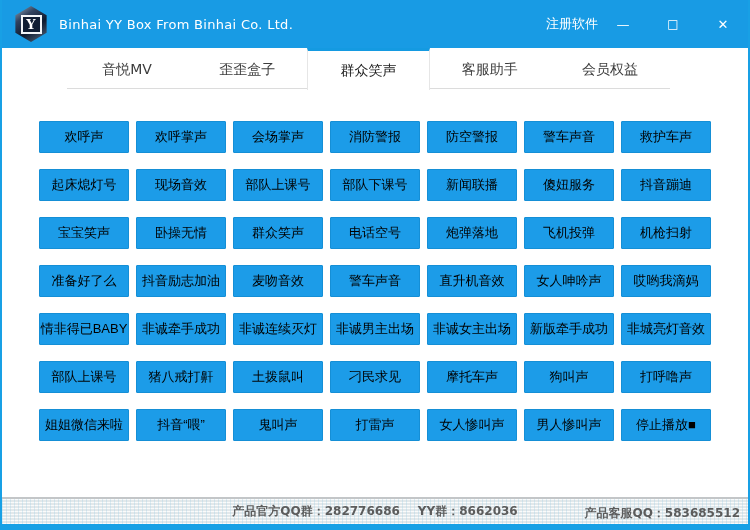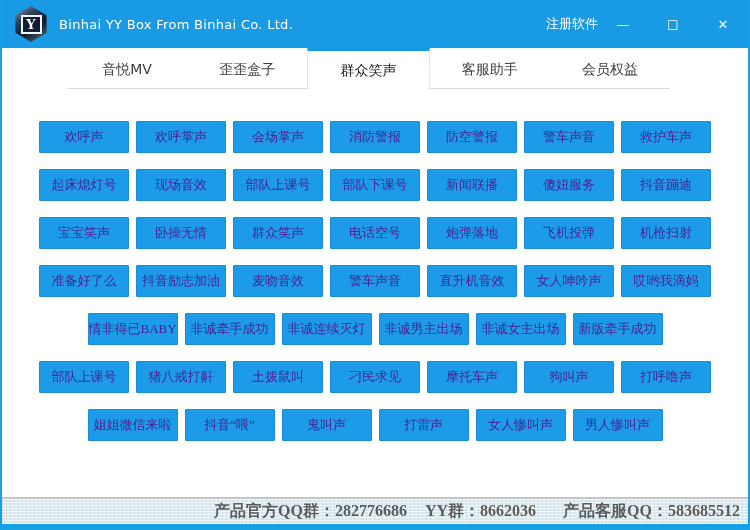--- a/index.html
+++ b/index.html
@@ -45,40 +45,40 @@
     border-top:3px solid transparent;height:41px;
   }
   .tab.active{
     border-top:3px solid #149ae1;border-left:1px solid #e6e6e6;border-right:1px solid #e6e6e6;
     background:#fff;height:42px;color:#222;
   }
   
   .content{height:408px;box-sizing:border-box;padding-top:32px;background:#fff;}
   .btn-row{display:flex;justify-content:center;gap:7px;margin-bottom:16px;}
   .sound-btn{
-    width:90px;height:32px;border:1px solid #158fd6;background:#1c9ce8;color:#4c1d95;
-    font-size:13px;font-family:Liberation Serif, serif;
+    width:90px;height:32px;border:1px solid #158fd6;background:#1c9ce8;color:#000000;
+    font-size:13px;font-family:Liberation Sans, sans-serif;
     cursor:pointer;padding:0;line-height:30px;text-align:center;border-radius:1px;
     white-space:nowrap;overflow:hidden;
   }
   
   .statusbar{
     position:relative;height:27px;border-top:2px solid #c3c6c8;box-sizing:border-box;
     background-color:#eef1f2;
     background-image:
       repeating-linear-gradient(90deg,rgba(150,205,230,.30) 0 1px,transparent 1px 4px),
       repeating-linear-gradient(0deg,rgba(255,255,255,.7) 0 1px,rgba(205,215,220,.35) 1px 3px);
     display:flex;align-items:center;
   }
   .status-center{
     position:absolute;left:50%;transform:translateX(-50%);
     display:flex;gap:18px;white-space:nowrap;
   }
   .status-right{position:absolute;right:8px;white-space:nowrap;}
-  .status-text{font-size:16px;font-weight:700;color:#5c5c5c;font-family:Liberation Serif, serif;}
+  .status-text{font-size:12px;font-weight:700;color:#5c5c5c;}
   .bottom-strip{height:6px;background:#18a0e5;}
 </style>
 </head>
 <body>
 
 <div class="window">
 
   <div class="titlebar">
     <div class="logo">
       <div class="logo-plate">
@@ -141,37 +141,39 @@
         <button class="sound-btn">女人呻吟声</button>
         <button class="sound-btn">哎哟我滴妈</button>
       </div>
       <div class="btn-row">
         <button class="sound-btn">情非得已BABY</button>
         <button class="sound-btn">非诚牵手成功</button>
         <button class="sound-btn">非诚连续灭灯</button>
         <button class="sound-btn">非诚男主出场</button>
         <button class="sound-btn">非诚女主出场</button>
         <button class="sound-btn">新版牵手成功</button>
+        <button class="sound-btn">非城亮灯音效</button>
       </div>
       <div class="btn-row">
         <button class="sound-btn">部队上课号</button>
         <button class="sound-btn">猪八戒打鼾</button>
         <button class="sound-btn">土拨鼠叫</button>
         <button class="sound-btn">刁民求见</button>
         <button class="sound-btn">摩托车声</button>
         <button class="sound-btn">狗叫声</button>
         <button class="sound-btn">打呼噜声</button>
       </div>
       <div class="btn-row">
         <button class="sound-btn">姐姐微信来啦</button>
         <button class="sound-btn">抖音“喂”</button>
         <button class="sound-btn">鬼叫声</button>
         <button class="sound-btn">打雷声</button>
         <button class="sound-btn">女人惨叫声</button>
         <button class="sound-btn">男人惨叫声</button>
+        <button class="sound-btn">停止播放■</button>
       </div>
     </div>
 
   <div class="statusbar">
     <div class="status-center">
       <span class="status-text">产品官方QQ群：282776686</span>
       <span class="status-text">YY群：8662036</span>
     </div>
     <div class="status-right">
       <span class="status-text">产品客服QQ：583685512</span>

